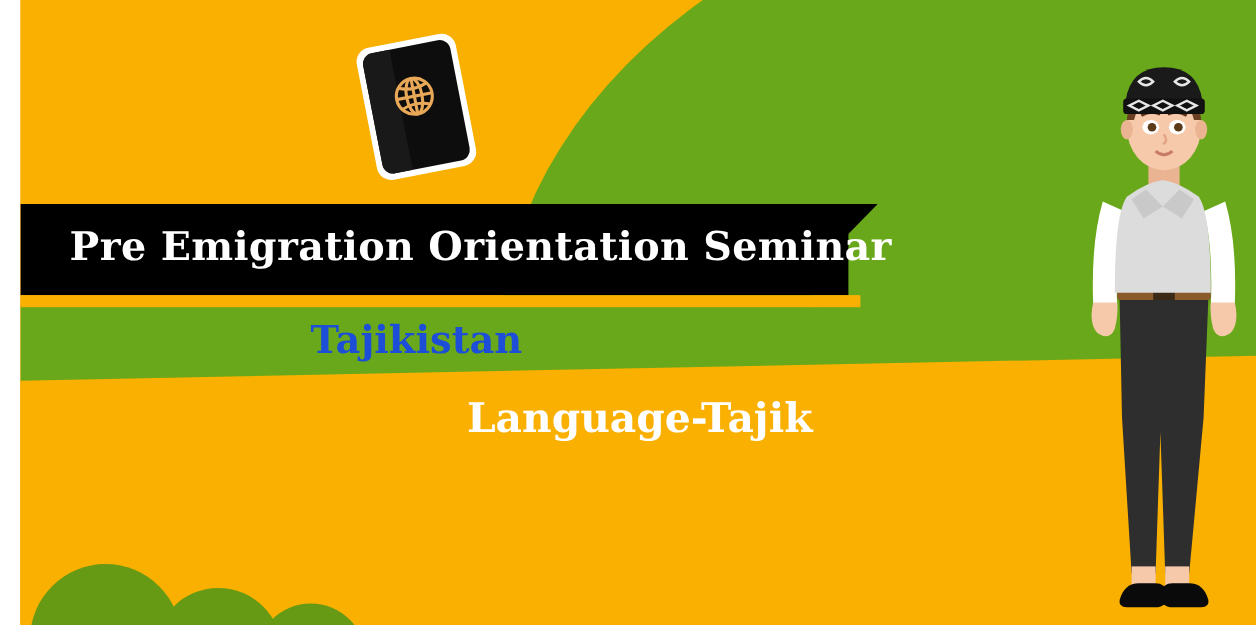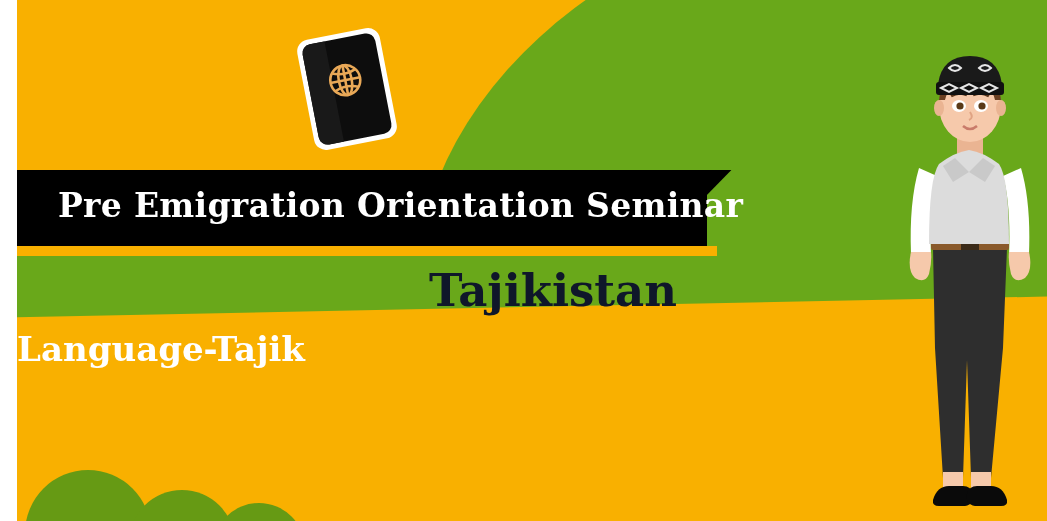--- a/index.html
+++ b/index.html
@@ -107,33 +107,33 @@
     font-weight: 700;
     letter-spacing: 0.3px;
     white-space: nowrap;
     font-family: "DejaVu Serif", serif;
   }
   .subtitle-country {
     position: absolute;
     left: 0;
     top: 264px;
     width: 660px;
-    text-align: right;
-    color: #0f172a;
-    font-size: 45px;
+    text-align: center;
+    color: #1d4ed8;
+    font-size: 32px;
     font-weight: 700;
     white-space: nowrap;
     font-family: "DejaVu Serif", serif;
   }
   .subtitle-language {
     position: absolute;
     left: 0;
     top: 329px;
     width: 660px;
-    text-align: left;
+    text-align: right;
     color: #ffffff;
     font-size: 34px;
     font-weight: 700;
     white-space: nowrap;
     font-family: "DejaVu Serif", serif;
   }
 
   
   .passport {
     position: absolute;

